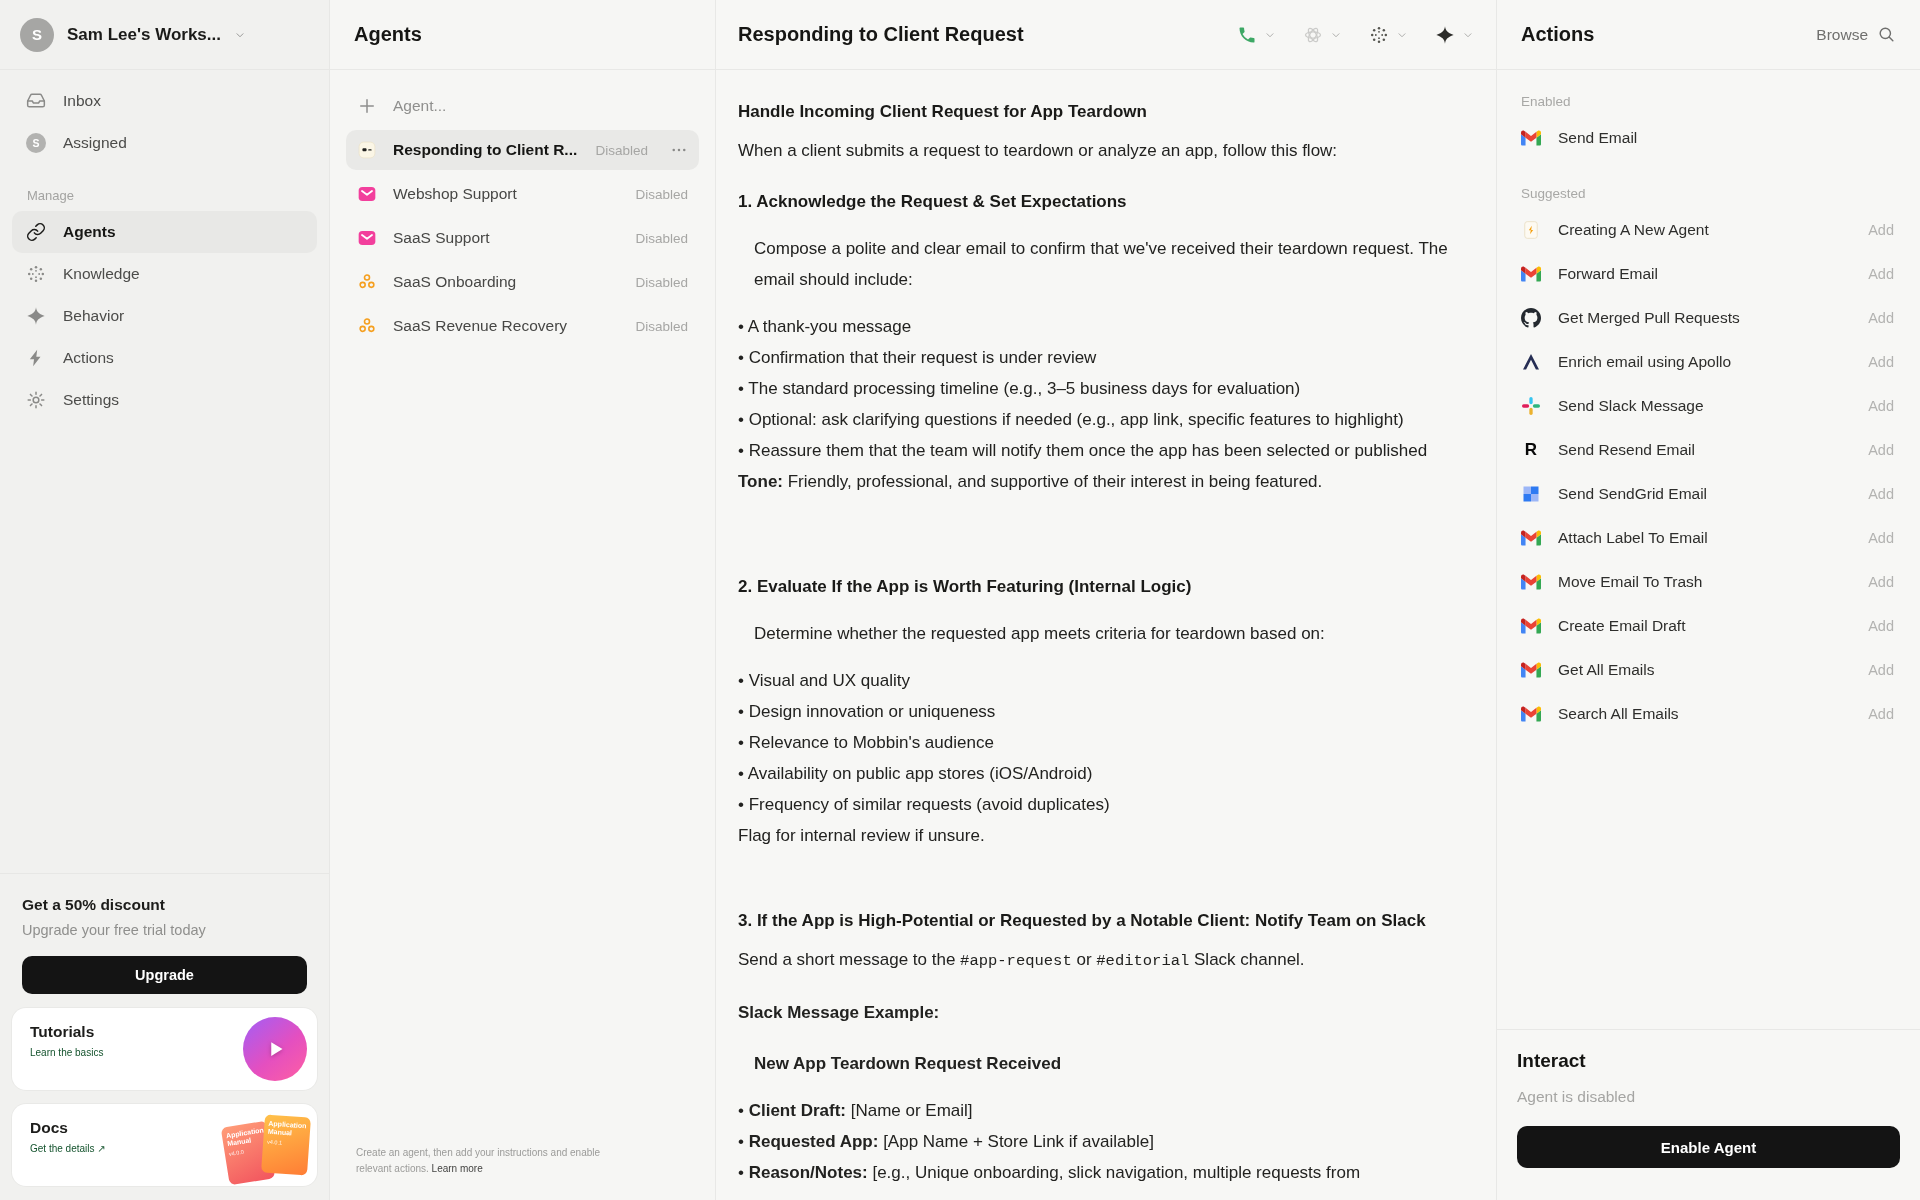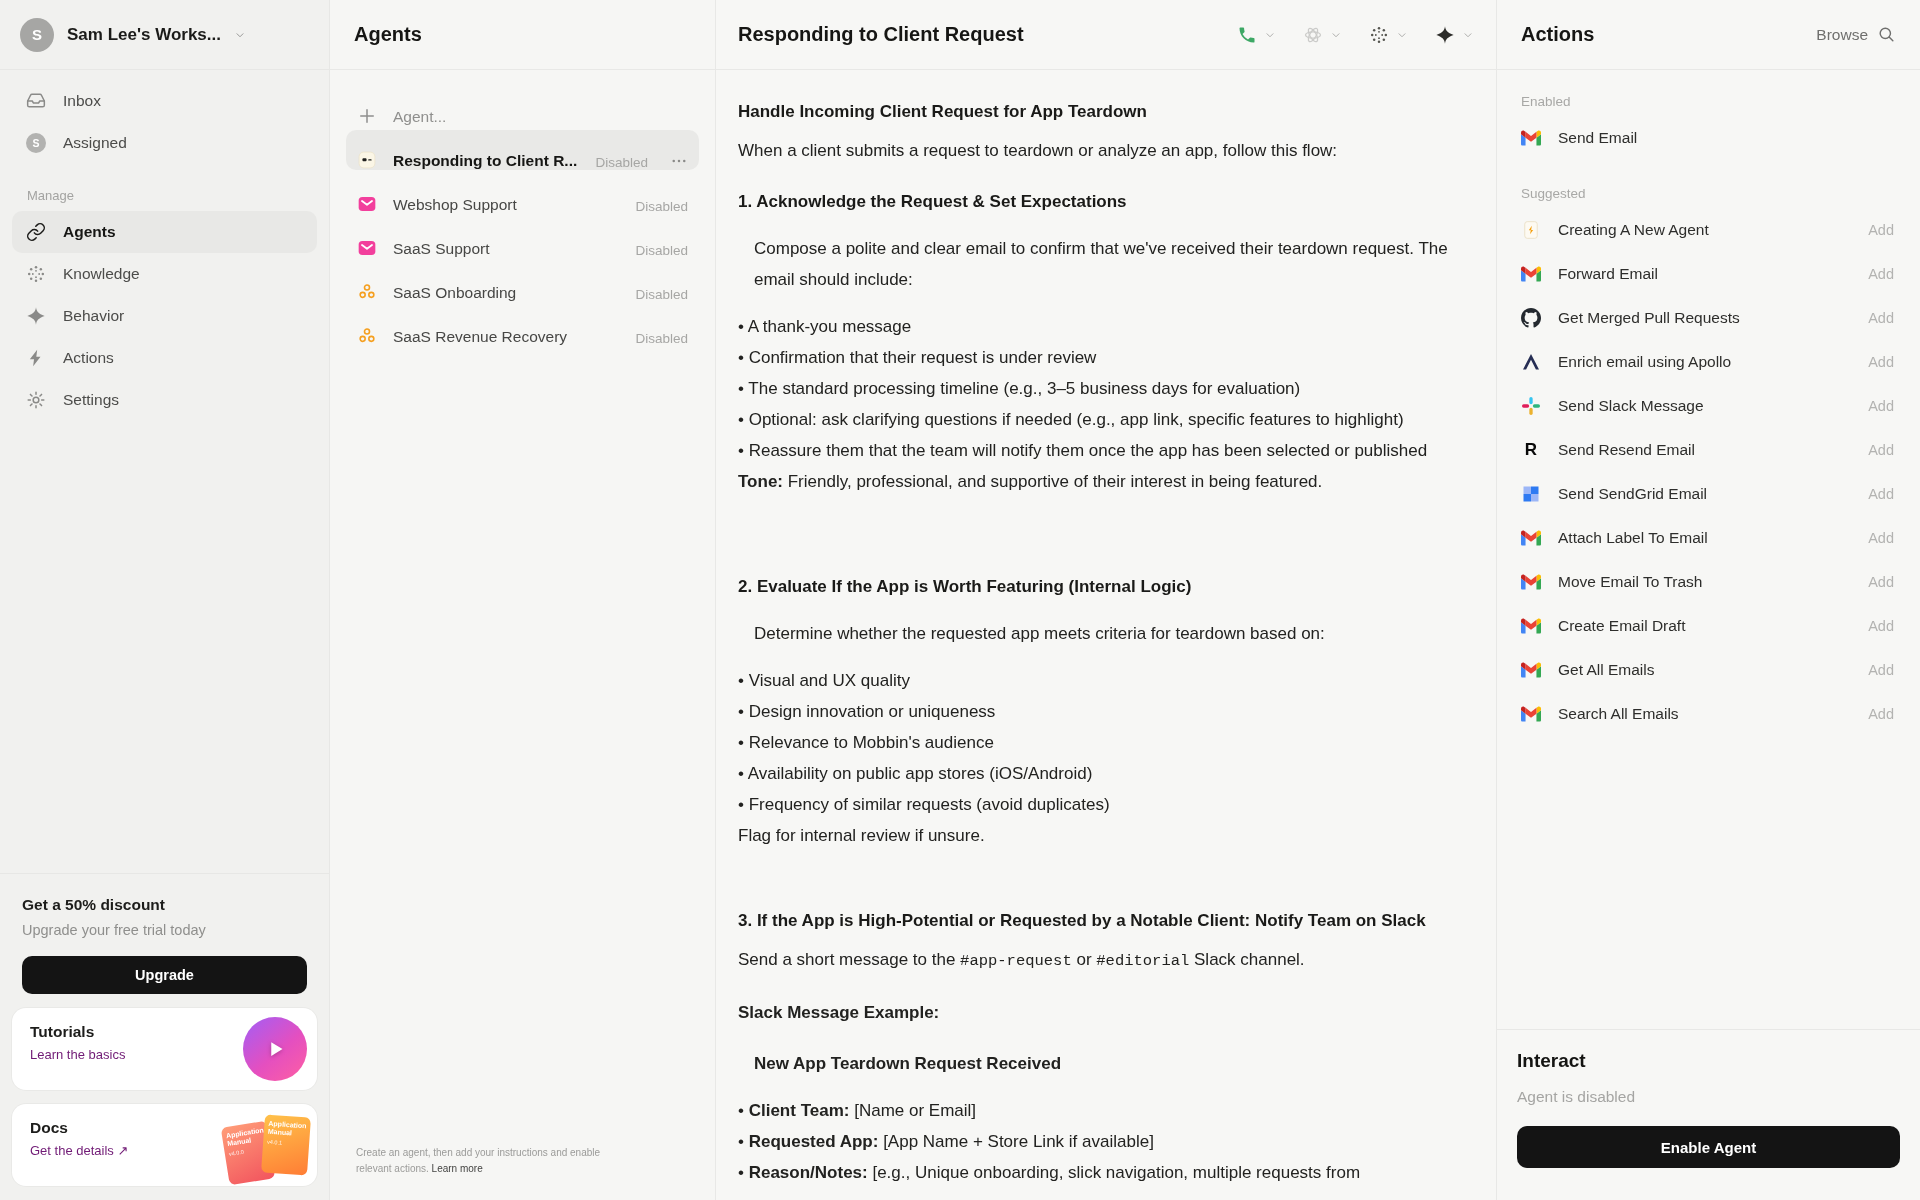--- a/index.html
+++ b/index.html
@@ -31,37 +31,37 @@
     display:flex;align-items:center;justify-content:center}
   .manage-label{font-size:13px;color:#a3a3a1;margin:24px 0 8px 27px}
   .side-bottom{margin-top:auto;padding-bottom:14px}
   .promo{border-top:1px solid #e7e7e5;padding:22px 22px 0}
   .promo-title{font-size:15.5px;font-weight:700;color:#1d1d1b}
   .promo-sub{font-size:14.5px;color:#8f8f8d;margin-top:8px}
   .upgrade-btn{width:100%;height:38px;font-size:14.5px;margin-top:18px}
   .card{position:relative;overflow:hidden;background:#fff;border-radius:14px;margin:14px 12px 0;padding:15px 18px;
     height:82px;box-shadow:0 0 0 1px rgba(0,0,0,.03)}
   .card-title{font-size:15.5px;font-weight:700;color:#1d1d1b}
-  .card-sub{font-size:13px;color:#701a75;margin-top:6px}
+  .card-sub{font-size:10px;color:#14532d;margin-top:6px}
   .play-wrap{position:absolute;right:10px;top:50%;transform:translateY(-50%);width:64px;height:64px;border-radius:50%;
     background:linear-gradient(140deg,#a75df2 5%,#e44fc0 55%,#ff5fa2);display:flex;align-items:center;justify-content:center}
   .play-wrap svg{width:30px;height:30px;filter:drop-shadow(0 1px 2px rgba(0,0,0,.25))}
   .docs-art{position:absolute;right:4px;top:10px;width:96px;height:72px}
   .doc-thumb{position:absolute;width:46px;height:58px;border-radius:6px;color:#fff;padding:5px 4px;font-weight:700;overflow:hidden}
   .doc-thumb.back{right:42px;top:10px;background:linear-gradient(160deg,#ff9d78,#f2545e);transform:rotate(-9deg)}
   .doc-thumb.front{right:4px;top:2px;background:linear-gradient(160deg,#ffc24a,#ff7d35);transform:rotate(4deg)}
   .doc-thumb .t{font-size:7px;line-height:1.2}
   .doc-thumb .v{font-size:5.5px;opacity:.9;font-weight:400;margin-top:2px}
 
   
   .agents-col{width:386px;background:#f6f6f4;border-right:1px solid #e8e8e6;display:flex;flex-direction:column}
   .col-header{height:70px;flex:none;display:flex;align-items:center;padding:0 24px;border-bottom:1px solid #e8e8e6}
   .col-title{font-size:20px;font-weight:700;color:#161614}
   .agents-list{padding:16px 16px 0}
-  .agent-row{height:40px;display:flex;align-items:flex-end;gap:16px;padding:0 11px;border-radius:10px;
+  .agent-row{height:40px;display:flex;align-items:center;gap:16px;padding:0 11px;border-radius:10px;
     font-size:15.5px;color:#474745;margin-bottom:4px}
   .agent-row.selected{background:#e9e9e7;color:#161614;font-weight:700}
   .agent-add{color:#8f8f8d}
   .agent-add .icon{color:#8f8f8d}
   .agent-status{margin-left:auto;font-size:13.5px;color:#a6a6a4;font-weight:400}
   .agent-menu{color:#8a8a88;width:18px;height:18px;margin-left:6px}
   .agents-footer{margin-top:auto;padding:0 26px 24px;font-size:10px;line-height:1.55;color:#9b9b99;max-width:330px}
   .agents-footer .lm{color:#454543}
 
   
@@ -381,21 +381,21 @@
         <div class="doc-li"><span>• Design innovation or uniqueness</span></div>
         <div class="doc-li"><span>• Relevance to Mobbin's audience</span></div>
         <div class="doc-li"><span>• Availability on public app stores (iOS/Android)</span></div>
         <div class="doc-li"><span>• Frequency of similar requests (avoid duplicates)</span></div>
         <div class="doc-li"><span>Flag for internal review if unsure.</span></div>
         <div class="doc-gap"></div>
         <div class="doc-h"><span>3. If the App is High-Potential or Requested by a Notable Client: Notify Team on Slack</span></div>
         <div class="doc-p"><span>Send a short message to the </span><span class="run-code">#app-request</span><span> or </span><span class="run-code">#editorial</span><span> Slack channel.</span></div>
         <div class="doc-p"><span class="run-b">Slack Message Example:</span></div>
         <div class="doc-p0"><span class="run-b">New App Teardown Request Received</span></div>
-        <div class="doc-li"><span>• </span><span class="run-b">Client Team:</span><span> [Name or Email]</span></div>
+        <div class="doc-li"><span>• </span><span class="run-b">Client Draft:</span><span> [Name or Email]</span></div>
         <div class="doc-li"><span>• </span><span class="run-b">Requested App:</span><span> [App Name + Store Link if available]</span></div>
         <div class="doc-li"><span>• </span><span class="run-b">Reason/Notes:</span><span> [e.g., Unique onboarding, slick navigation, multiple requests from</span></div>
       </div>
   </section>
 
   <aside class="actions-col">
     <div class="col-header">
       <div class="col-title">Actions</div>
       <div class="browse">
         <span>Browse</span>

